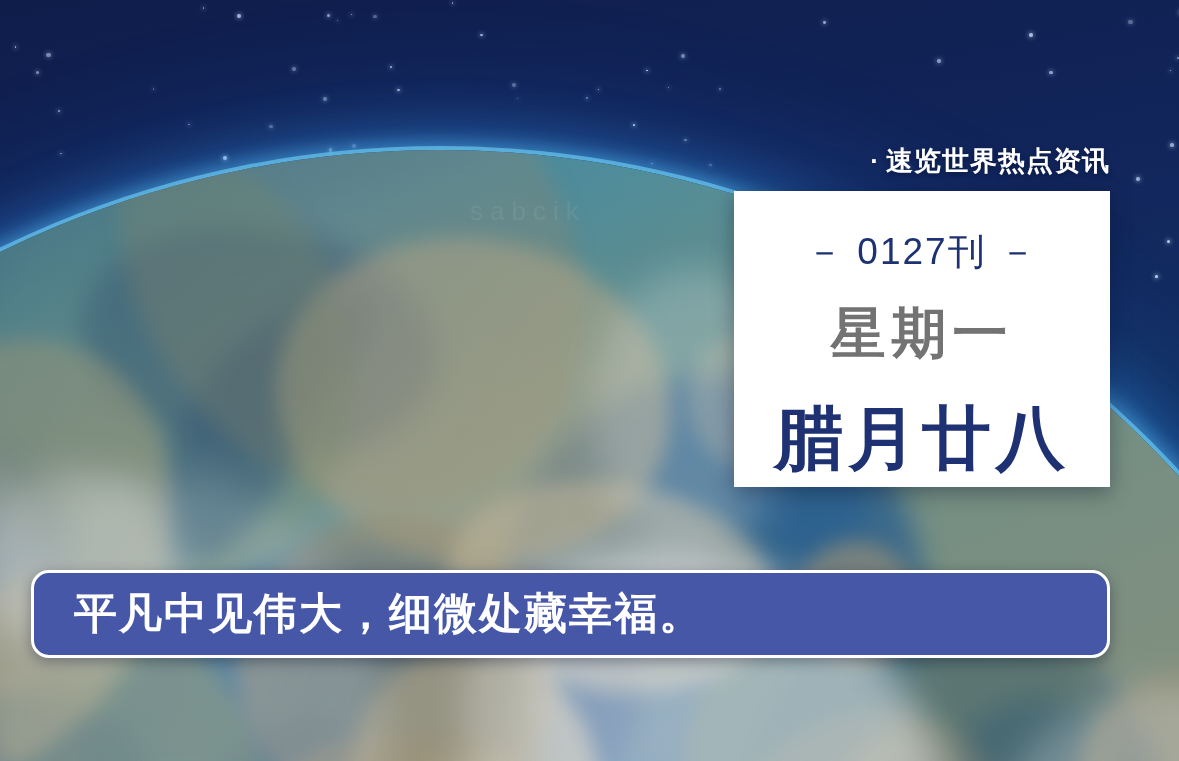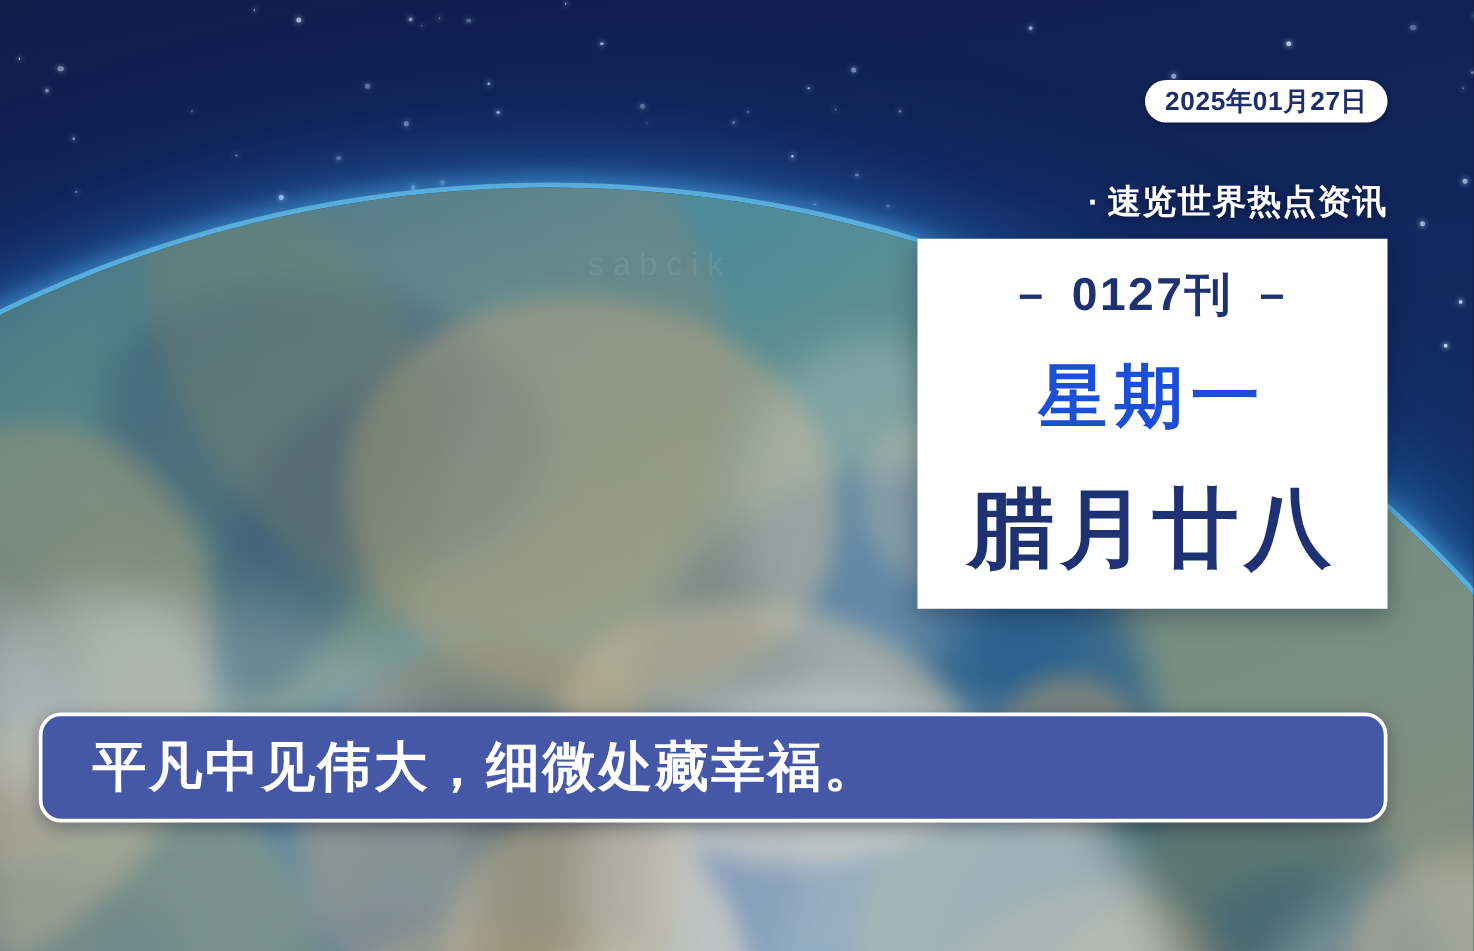--- a/index.html
+++ b/index.html
@@ -179,32 +179,32 @@
     left:734px; top:191px;
     width:376px; height:296px;
     background:#ffffff;
     z-index:6;
     display:flex;
     flex-direction:column;
     align-items:center;
     box-shadow:0 6px 20px rgba(3,10,35,0.35);
   }
   .card .issue {
-    margin-top:20px;
+    margin-top:36px;
     font-size:37px;
-    font-weight:700;
+    font-weight:400;
     color:#1e3273;
     letter-spacing:2px;
     white-space:nowrap;
   }
   .card .weekday {
     margin-top:20px;
     font-size:55px;
     font-weight:700;
-    color:#1d4ed8;
+    color:#737373;
     letter-spacing:6px;
     white-space:nowrap;
   }
   .card .lunar {
     margin-top:22px;
     font-size:69px;
     font-weight:700;
     color:#1e3273;
     letter-spacing:5px;
     white-space:nowrap;
@@ -417,23 +417,20 @@
         <u style="left:548px;top:325px;width:396px;height:488px;background:rgba(240,248,255,0.48);opacity:0.37;transform:rotate(167deg);"></u>
         <u style="left:1092px;top:645px;width:360px;height:328px;background:rgba(255,255,255,0.38);opacity:0.27;transform:rotate(39deg);"></u>
       </div>
     <div class="shade"></div>
   </div>
   <div class="halo"></div>
 
   <div class="watermark">sabcik</div>
 
 
-  <div class="date-pill">
-    <span>2025年01月27日</span>
-  </div>
 
   <div class="tagline">
     <span class="dot">·</span>
     <span class="rest">速览世界热点资讯</span>
   </div>
 
   <div class="card">
     <div class="issue">－ 0127刊 －</div>
     <div class="weekday">星期一</div>
     <div class="lunar">腊月廿八</div>

